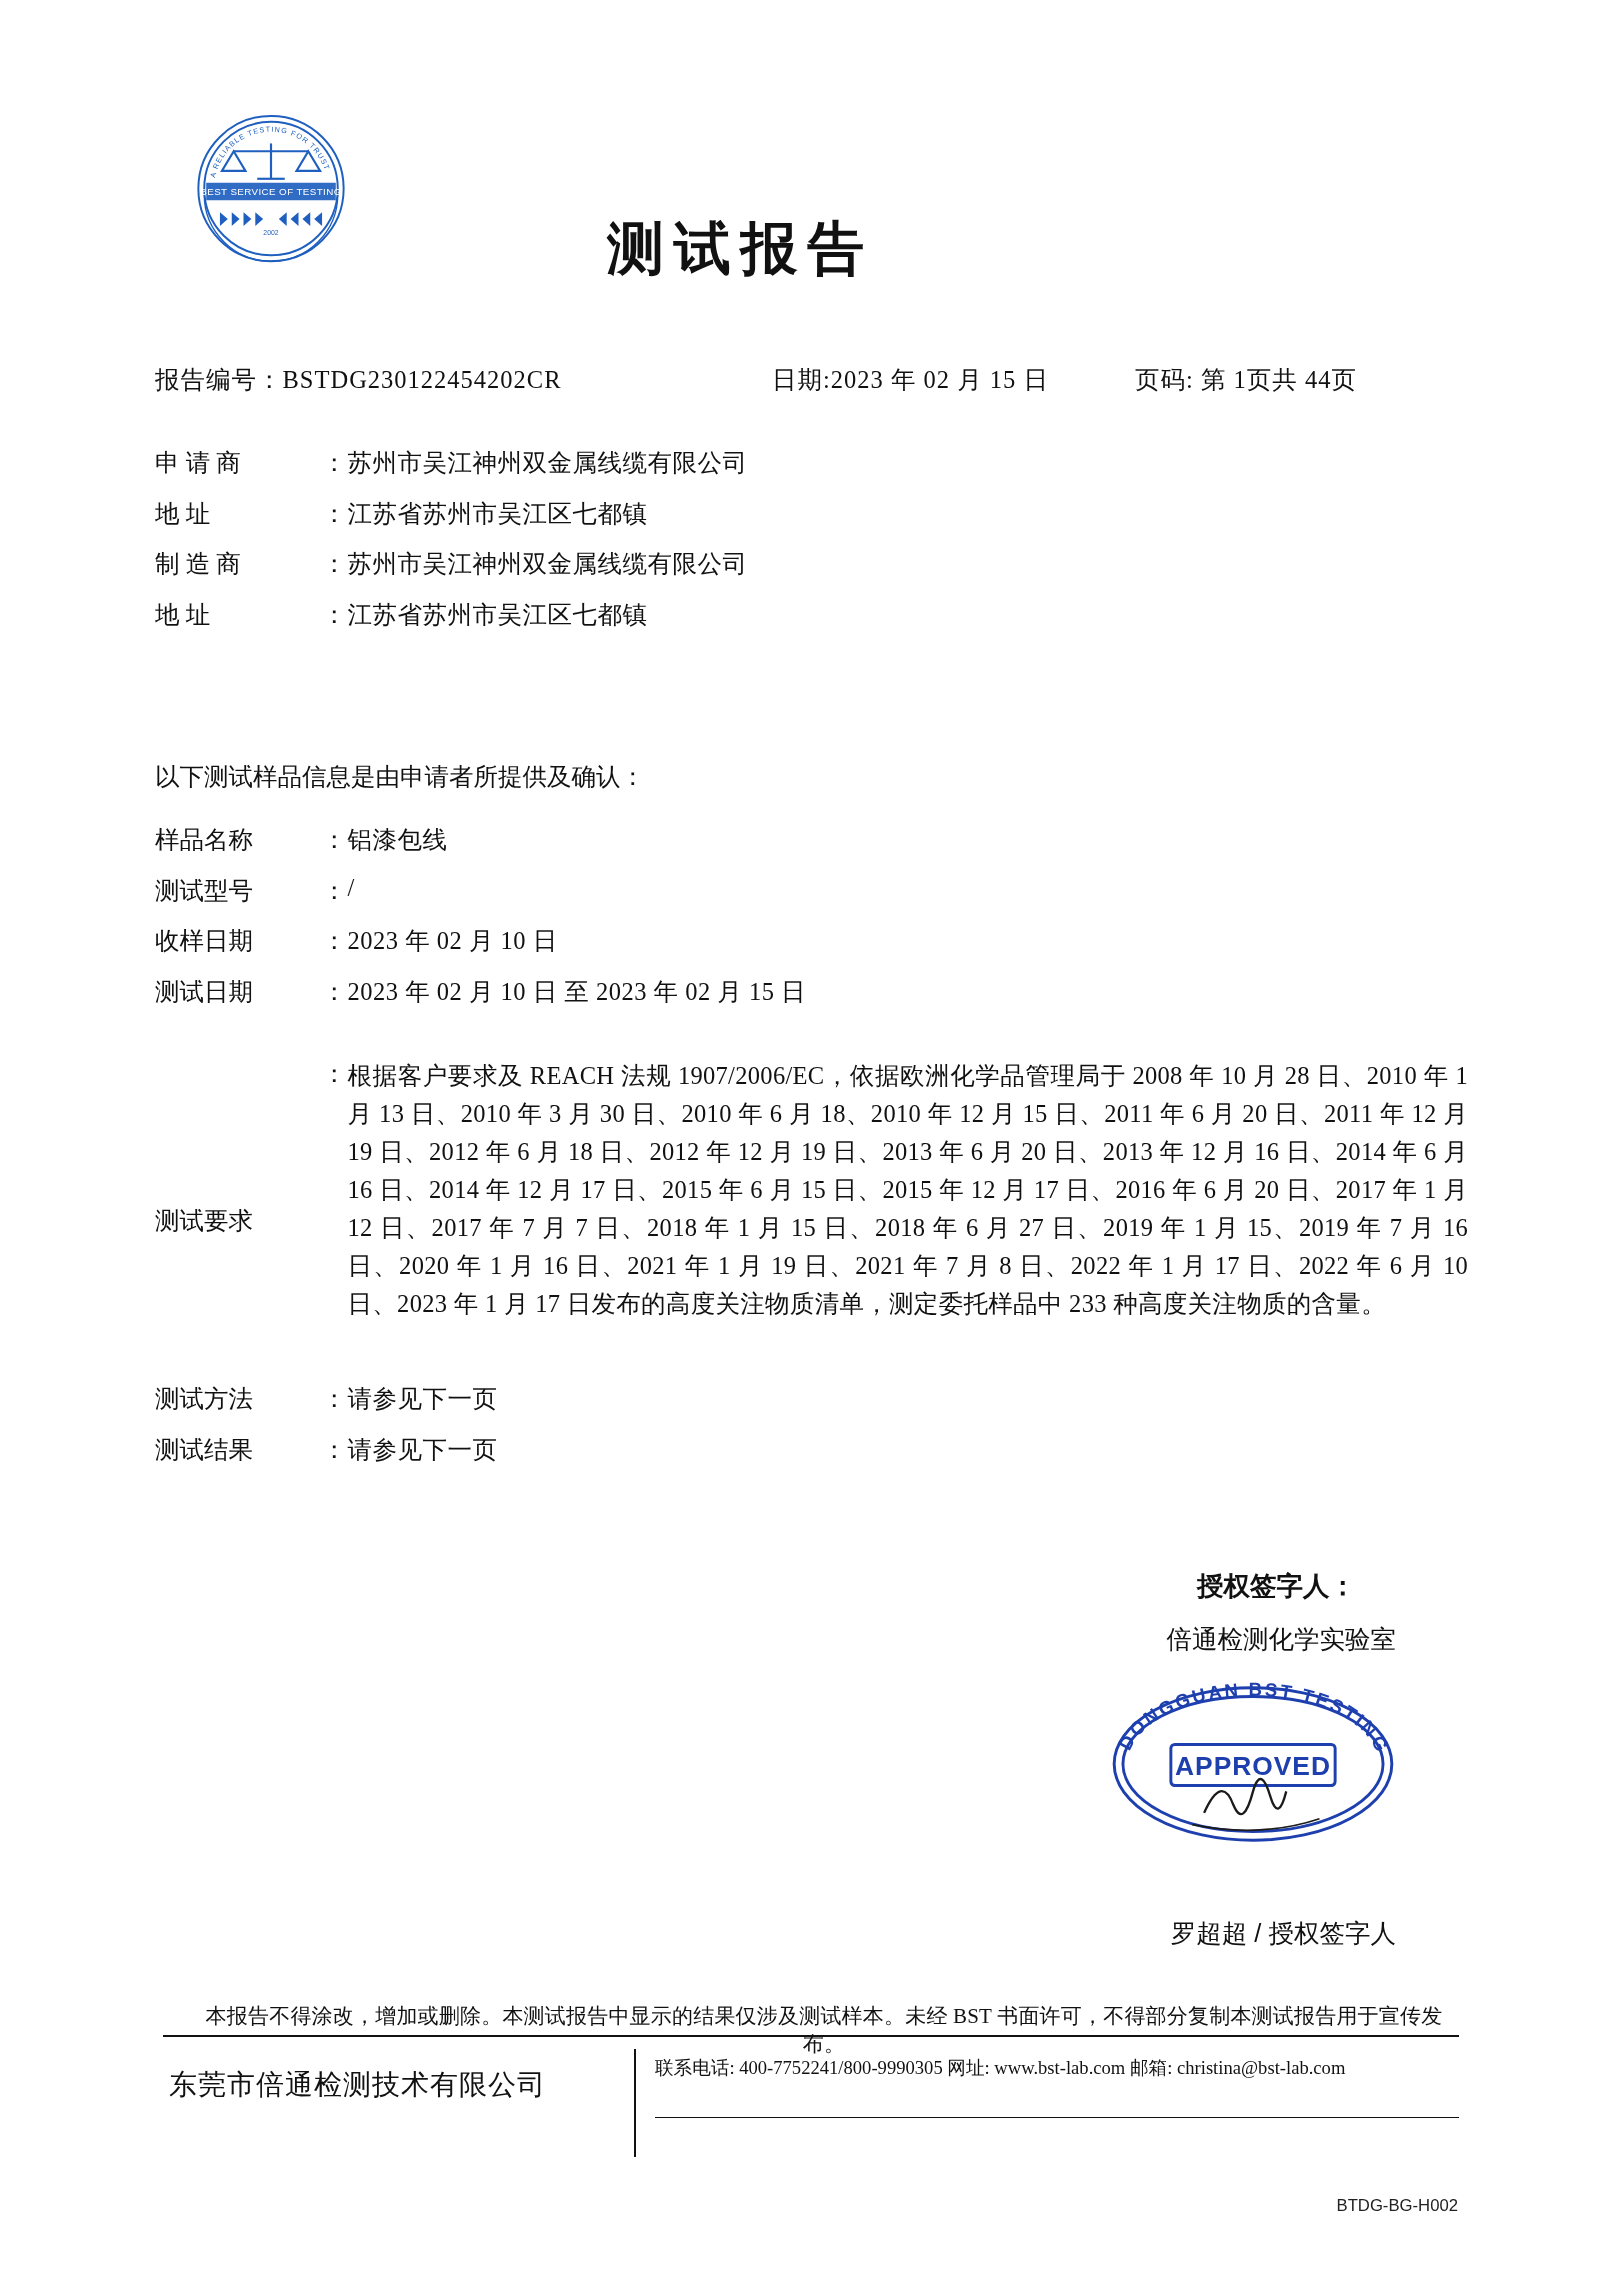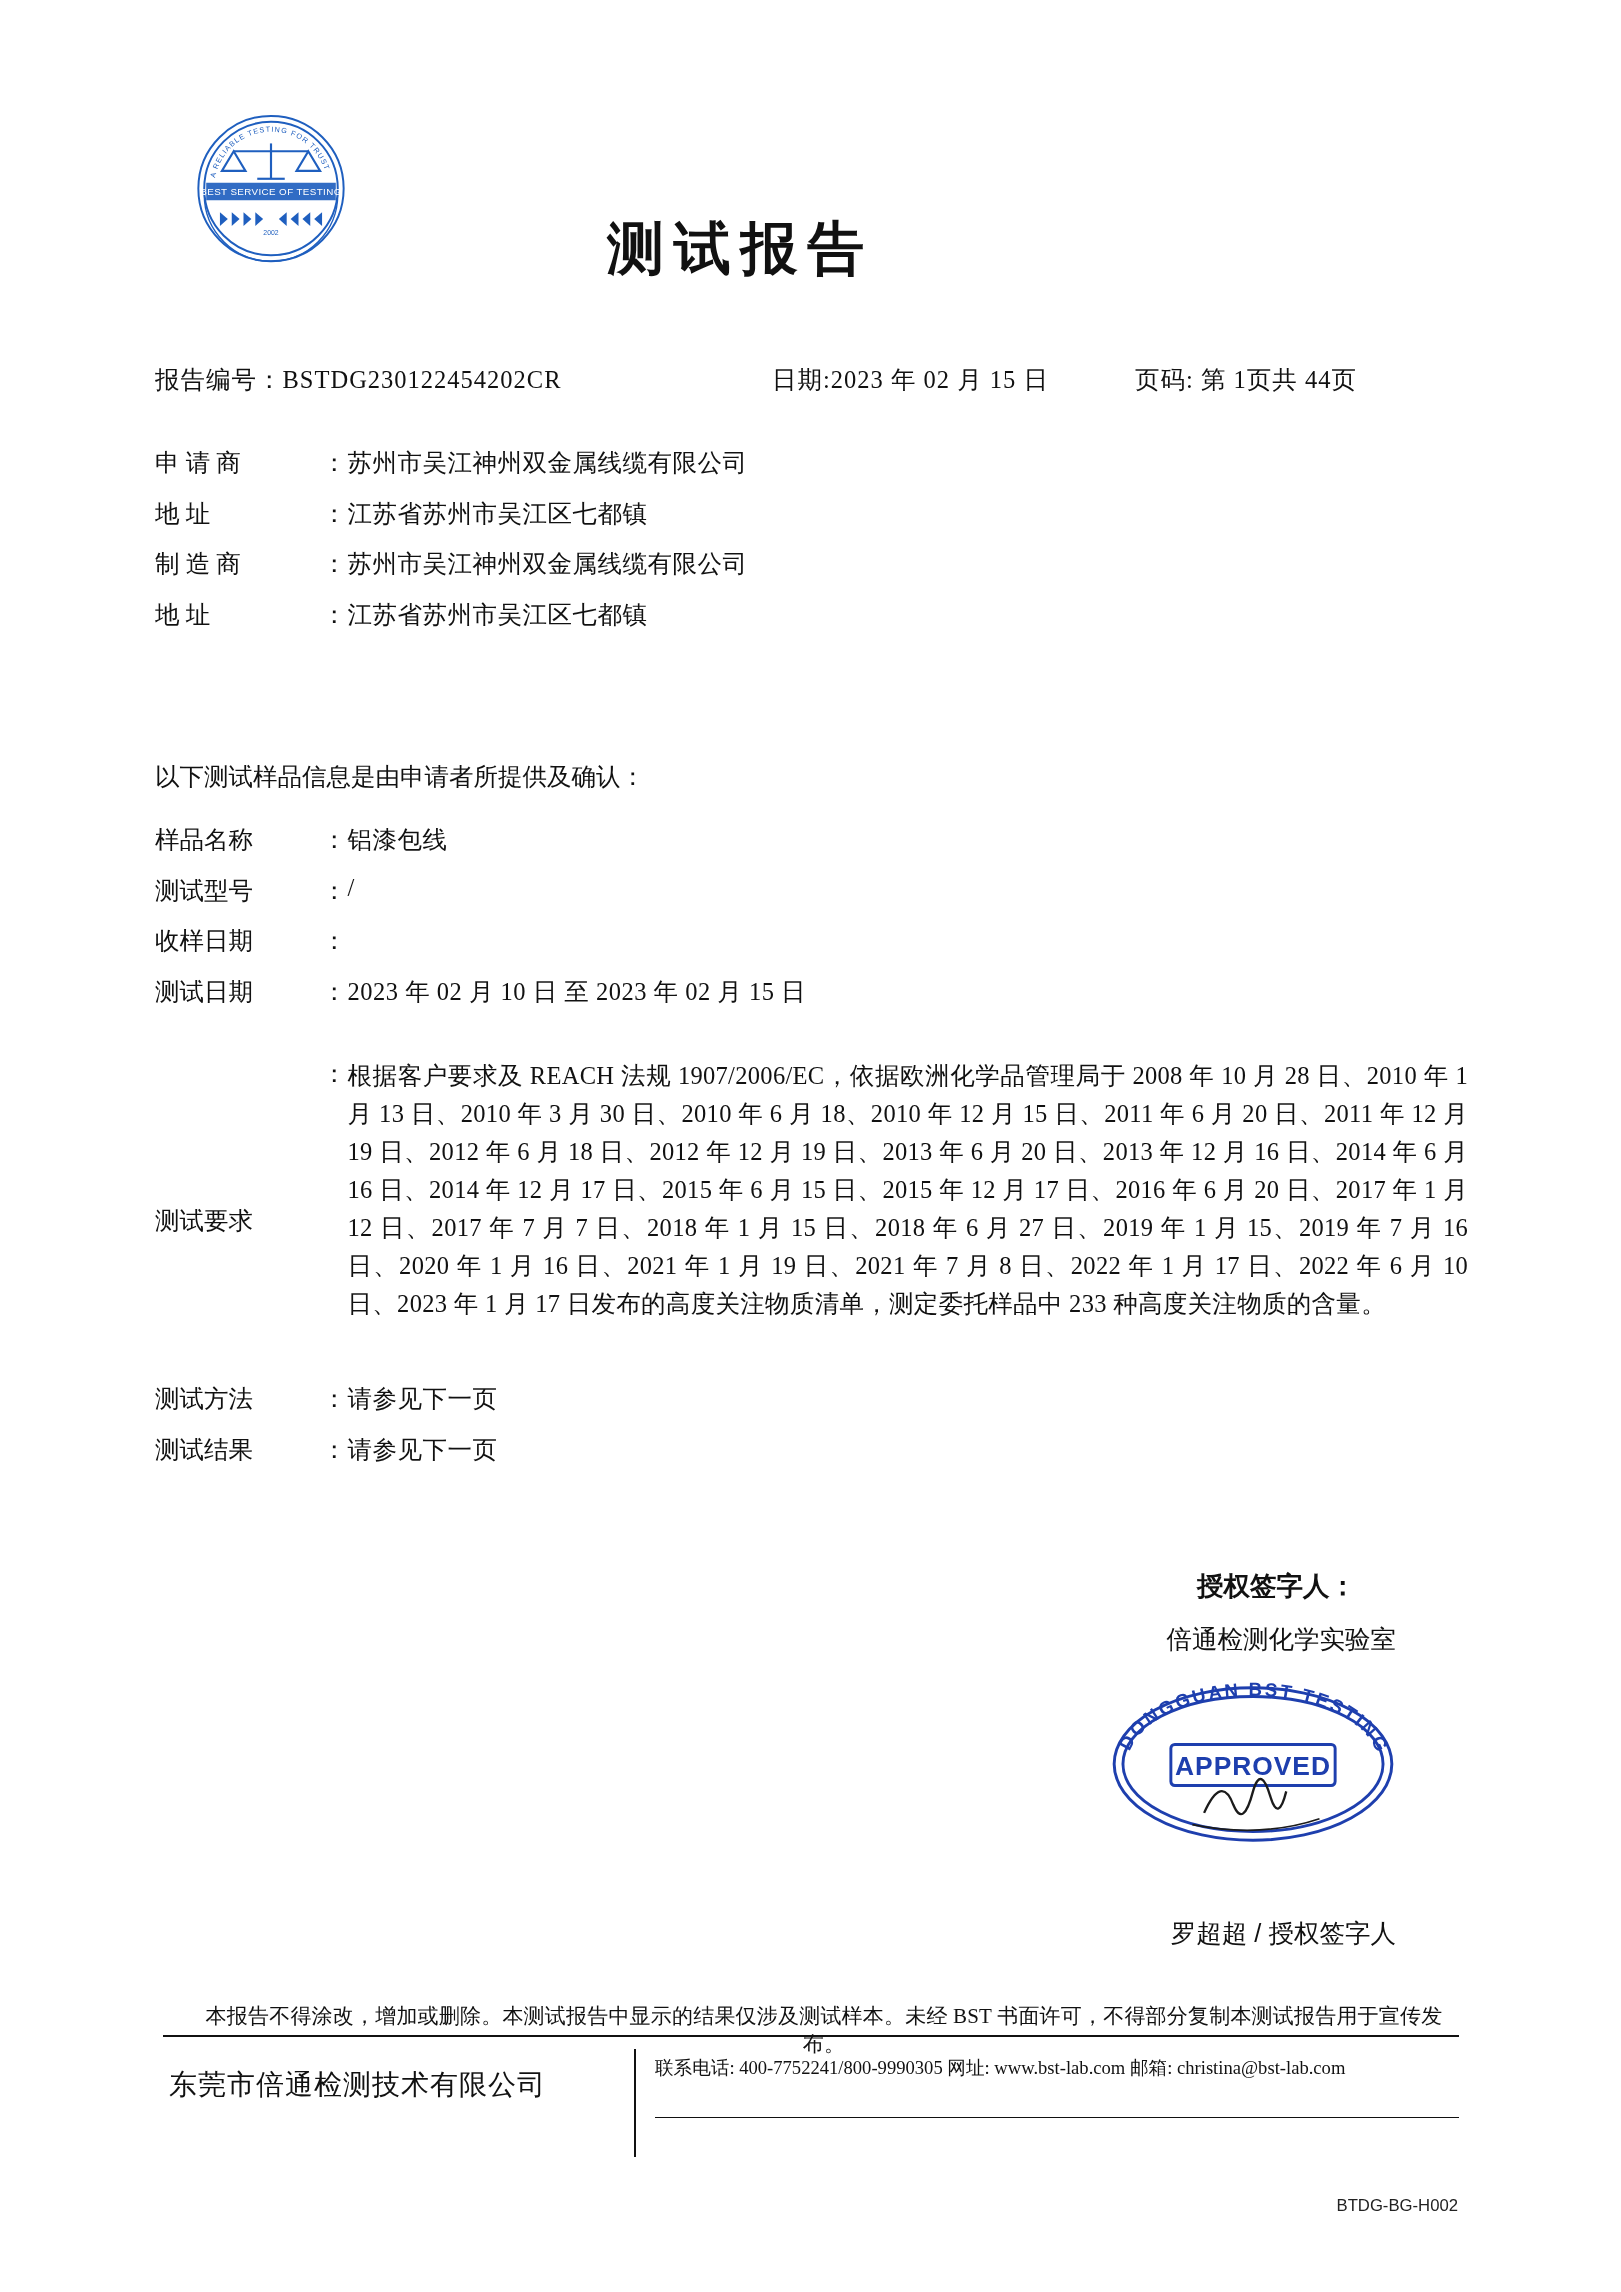--- a/index.html
+++ b/index.html
@@ -283,20 +283,21 @@
       <span class="val">铝漆包线</span>
     </div>
     <div class="line">
       <span class="lbl">测试型号</span>
       <span class="colon">：</span>
       <span class="val">/</span>
     </div>
     <div class="line">
       <span class="lbl">收样日期</span>
       <span class="colon">：</span>
+      <span class="val">2023 年 02 月 10 日</span>
     </div>
     <div class="line">
       <span class="lbl">测试日期</span>
       <span class="colon">：</span>
       <span class="val">2023 年 02 月 10 日 至  2023 年 02 月 15 日</span>
     </div>
   </div>
 
   <div class="block" style="top:1057px;">
     <div class="req-line">

